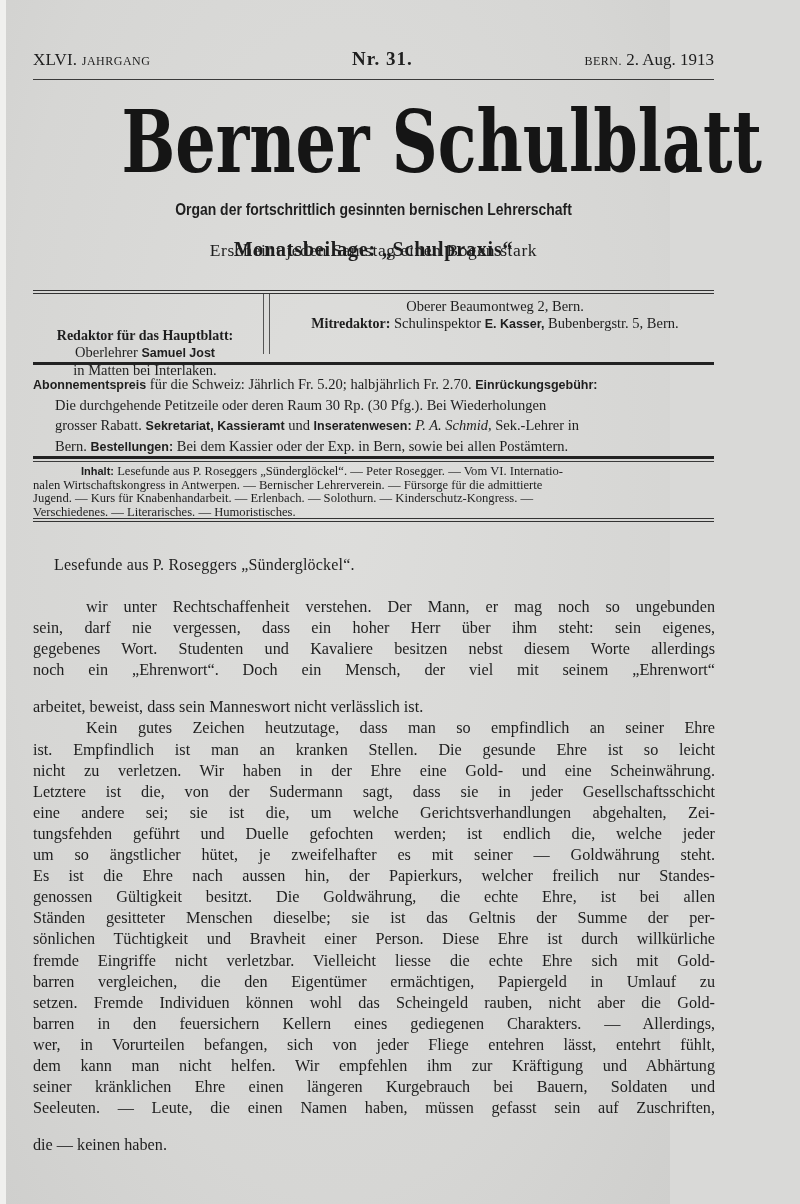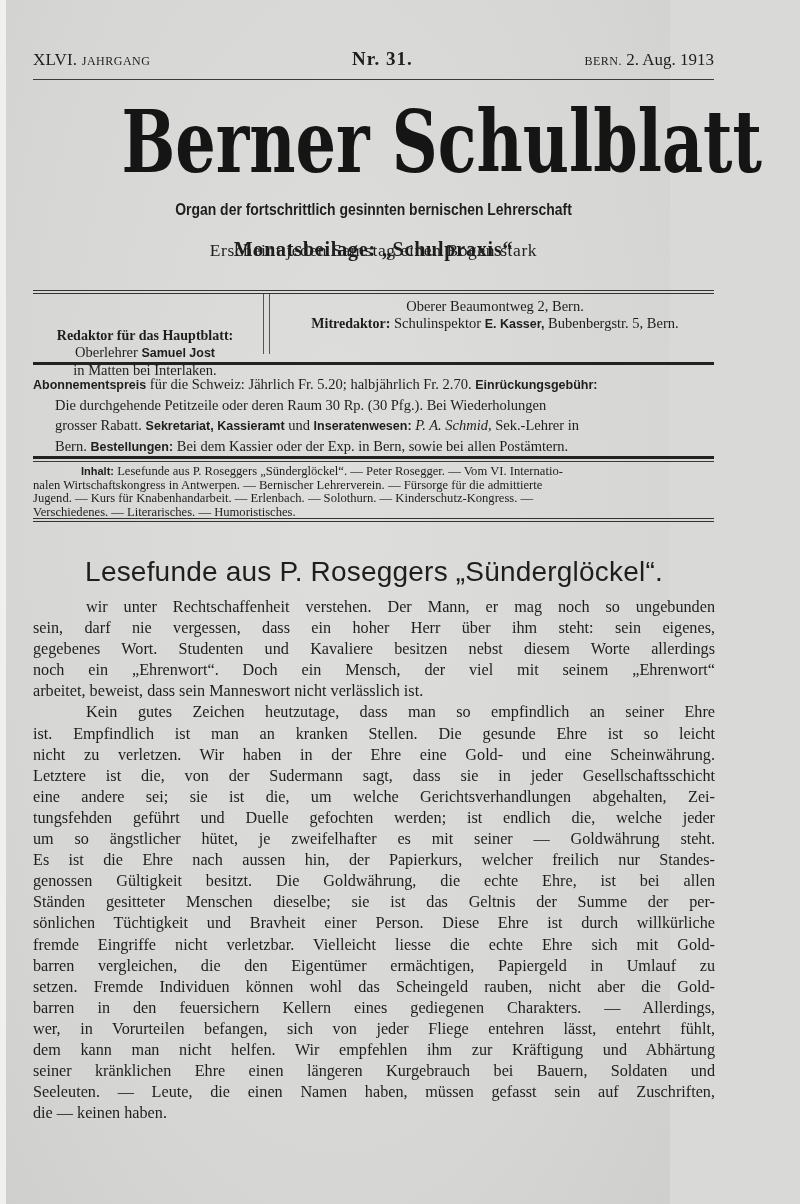--- a/index.html
+++ b/index.html
@@ -41,26 +41,26 @@
     .cond { font-family: "Liberation Sans", sans-serif; font-weight: bold; font-size: 12.5px; }
     .condh { font-family: "Liberation Serif", serif; font-weight: bold; font-size: 14px; margin-top: 29px; }
 
     .abo { top: 374px; font-size: 14.5px; line-height: 20px; }
     .abo p { margin: 0; text-indent: 0; }
     .abo .ind { padding-left: 22px; }
 
     .contents { top: 465px; font-size: 12.6px; line-height: 13.5px; text-align: justify; }
     .contents .lead { padding-left: 48px; }
 
-    .article-title { top: 556px; left: 54px; width: 640px; font-family: Liberation Sans, sans-serif; font-size: 28px; letter-spacing: 0.2px; white-space: nowrap; text-align: center; }
+    .article-title { top: 556px; left: 54px; width: 640px; font-family: Liberation Serif, serif; font-size: 16px; letter-spacing: 0.2px; white-space: nowrap; }
 
     .body { top: 597px; left: 33px; width: 682px; font-size: 16.2px; line-height: 21.1px; text-align: justify; }
     .body p { margin: 0; text-indent: 53px; }
     .body .line { display: block; text-align: justify; text-align-last: justify; white-space: nowrap; }
-    .body .last { text-align-last: left; }
+    .body .last { text-align-last: left; margin-top: 16px; }
   </style>
 </head>
 <body>
 
 <div class="page">
   <div class="leftedge"></div>
 
   <div class="col masthead-top">
     <span class="vol"><span>XLVI.</span> <span class="sc" style="text-transform:uppercase">Jahrgang</span></span>
     <span class="nr">Nr. 31.</span>

